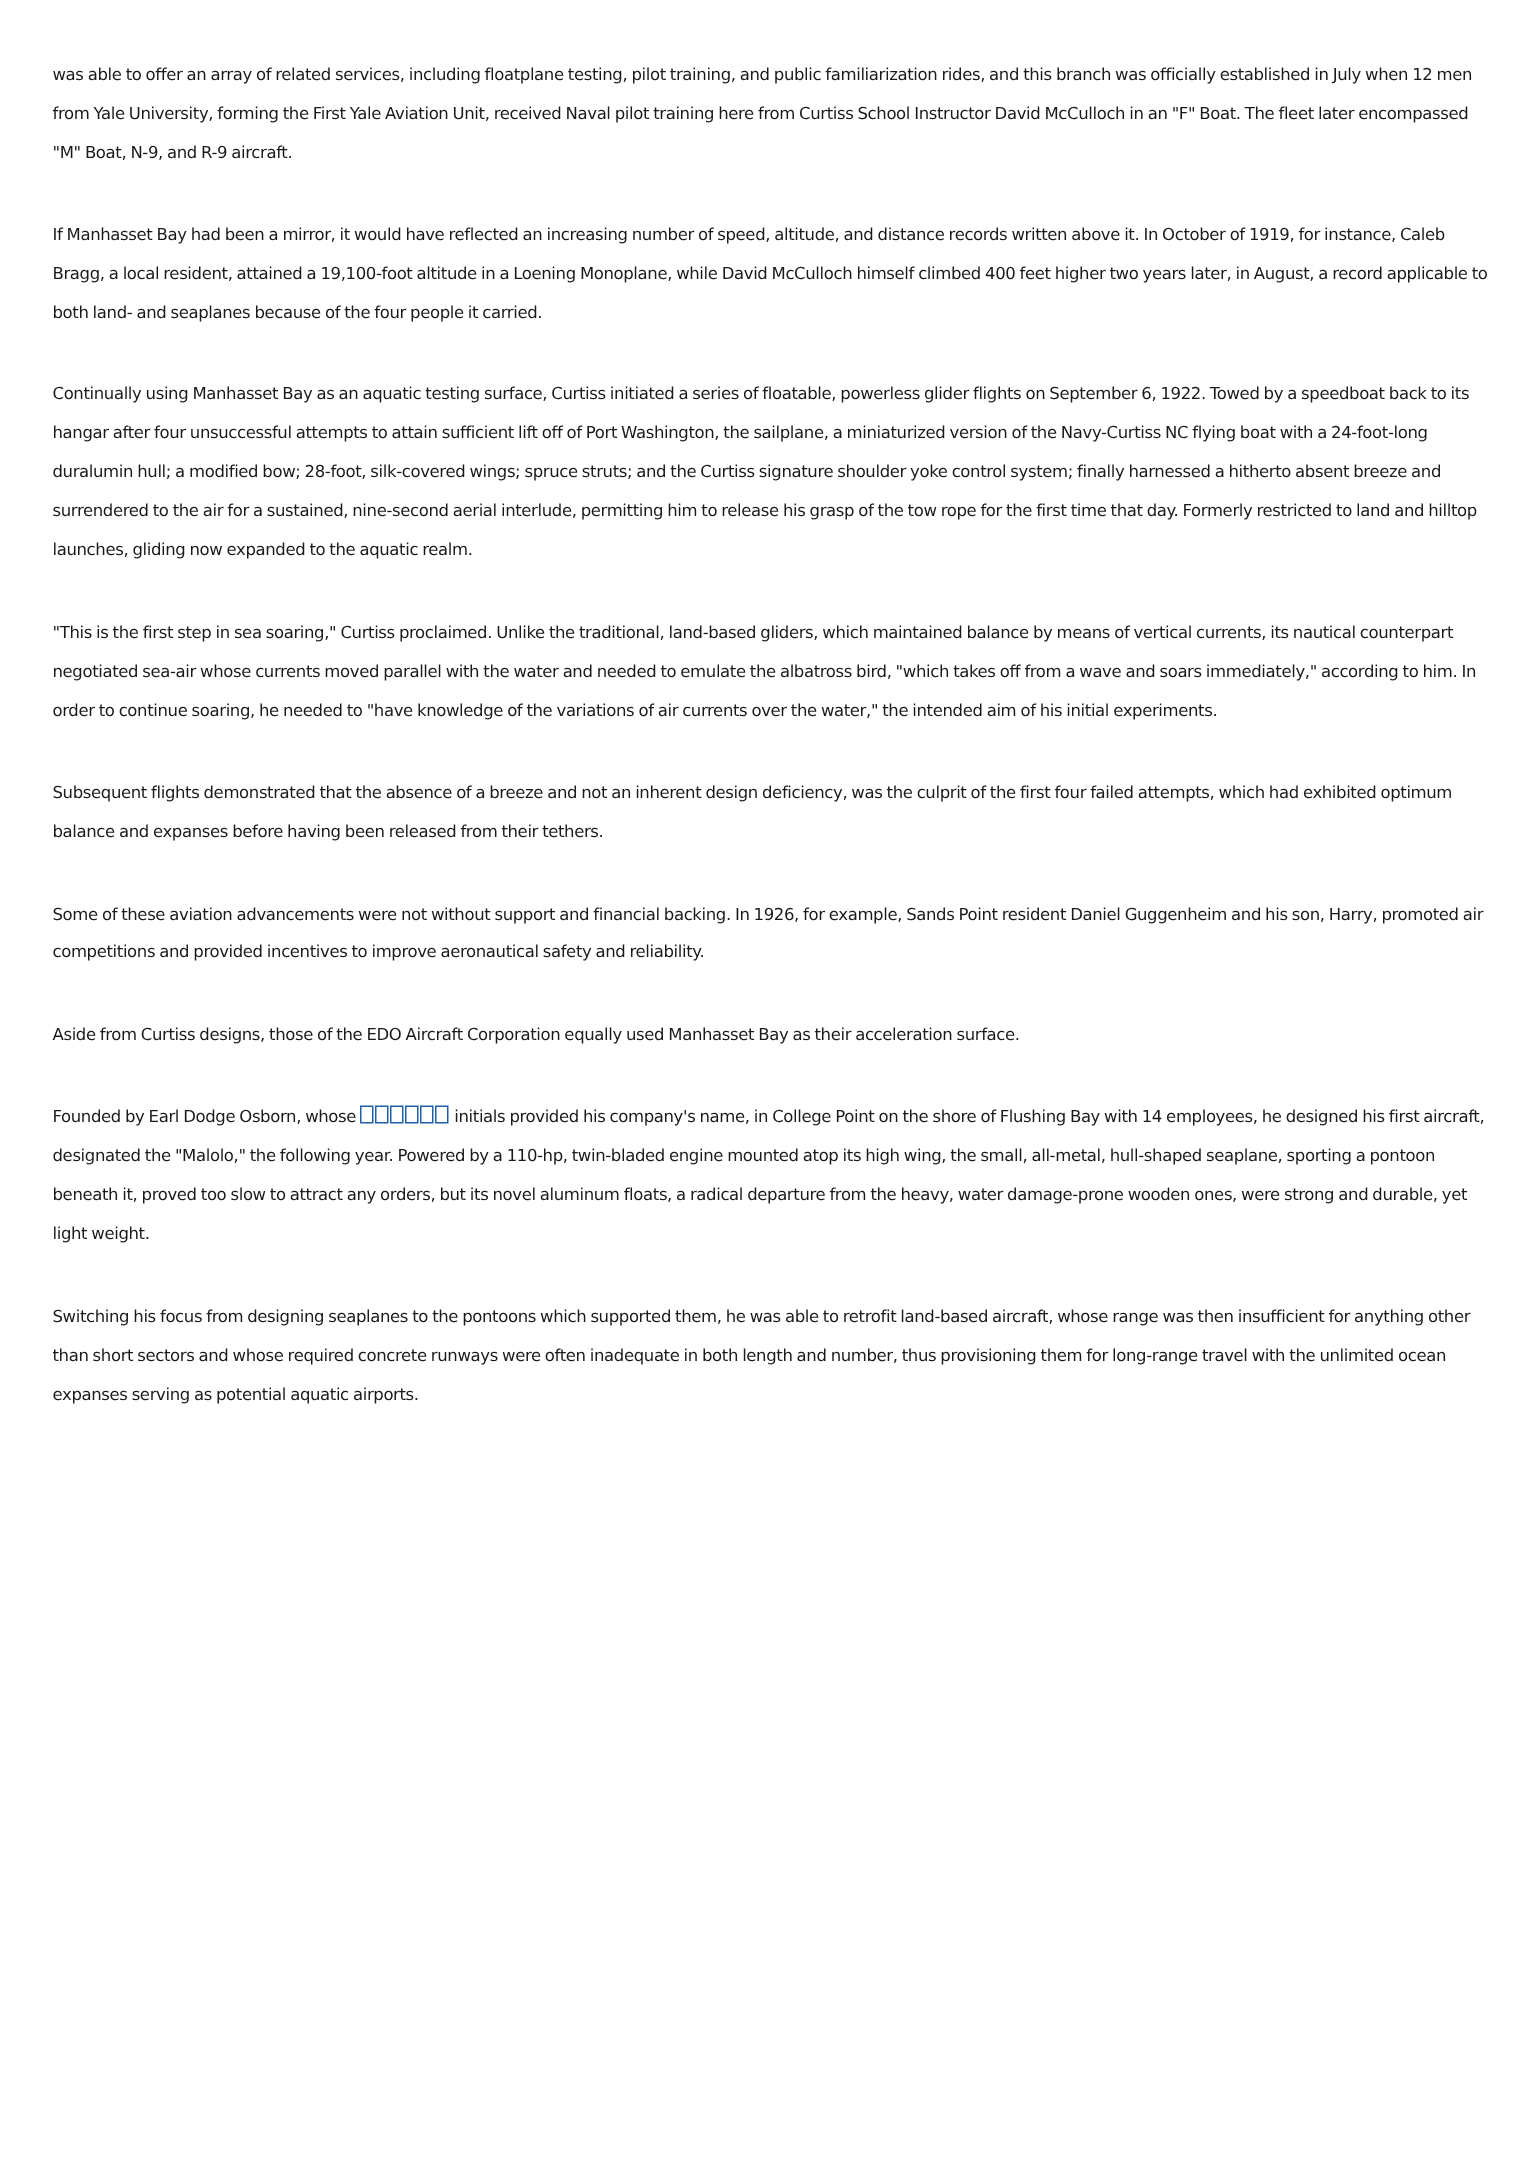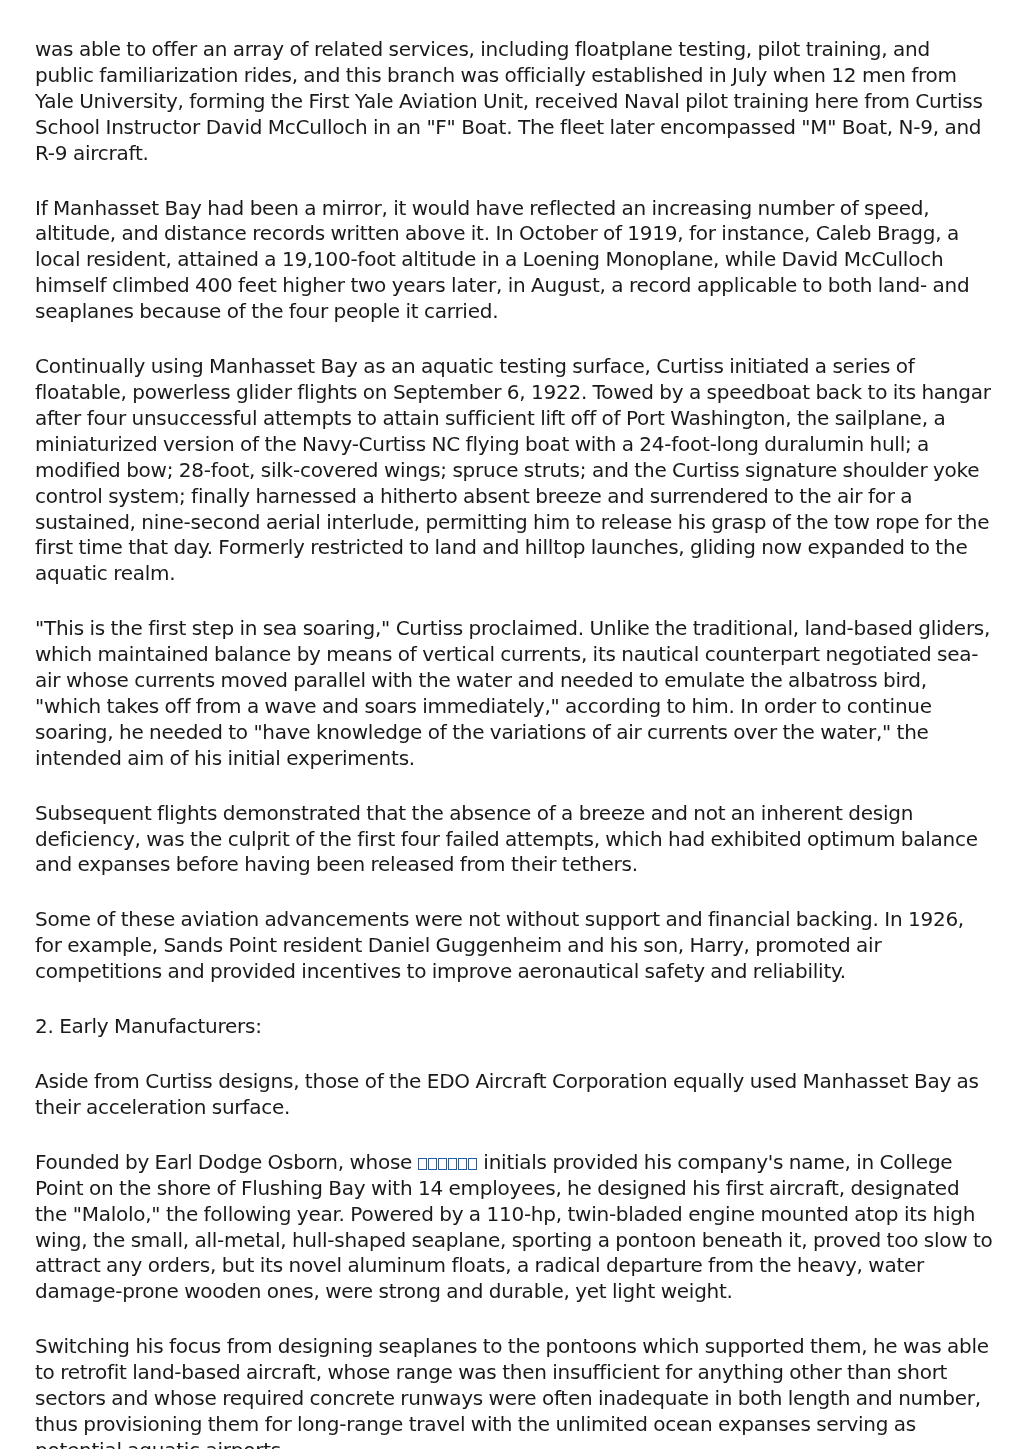--- a/index.html
+++ b/index.html
@@ -15,21 +15,21 @@
       color: #1a1a1a;
     }
     .content {
       position: absolute;
       left: 35px;
       top: 37px;
       width: 958px;
     }
     p {
       margin: 0 0 29px 0;
-      font-size: 20px;
+      font-size: 11px;
       line-height: 25.9px;
       letter-spacing: -0.25px;
       word-spacing: -0.5px;
     }
     a.inline-link {
       color: #1f5fa8;
       text-decoration: underline;
       text-underline-offset: 2px;
     }
     .tofu {
@@ -45,17 +45,16 @@
 </head>
 <body>
 
 <div class="content">
   <p>was able to offer an array of related services, including floatplane testing, pilot training, and public familiarization rides, and this branch was officially established in July when 12 men from Yale University, forming the First Yale Aviation Unit, received Naval pilot training here from Curtiss School Instructor David McCulloch in an "F" Boat. The fleet later encompassed "M" Boat, N-9, and R-9 aircraft.</p>
   <p>If Manhasset Bay had been a mirror, it would have reflected an increasing number of speed, altitude, and distance records written above it. In October of 1919, for instance, Caleb Bragg, a local resident, attained a 19,100-foot altitude in a Loening Monoplane, while David McCulloch himself climbed 400 feet higher two years later, in August, a record applicable to both land- and seaplanes because of the four people it carried.</p>
   <p>Continually using Manhasset Bay as an aquatic testing surface, Curtiss initiated a series of floatable, powerless glider flights on September 6, 1922. Towed by a speedboat back to its hangar after four unsuccessful attempts to attain sufficient lift off of Port Washington, the sailplane, a miniaturized version of the Navy-Curtiss NC flying boat with a 24-foot-long duralumin hull; a modified bow; 28-foot, silk-covered wings; spruce struts; and the Curtiss signature shoulder yoke control system; finally harnessed a hitherto absent breeze and surrendered to the air for a sustained, nine-second aerial interlude, permitting him to release his grasp of the tow rope for the first time that day. Formerly restricted to land and hilltop launches, gliding now expanded to the aquatic realm.</p>
   <p>"This is the first step in sea soaring," Curtiss proclaimed. Unlike the traditional, land-based gliders, which maintained balance by means of vertical currents, its nautical counterpart negotiated sea-air whose currents moved parallel with the water and needed to emulate the albatross bird, "which takes off from a wave and soars immediately," according to him. In order to continue soaring, he needed to "have knowledge of the variations of air currents over the water," the intended aim of his initial experiments.</p>
   <p>Subsequent flights demonstrated that the absence of a breeze and not an inherent design deficiency, was the culprit of the first four failed attempts, which had exhibited optimum balance and expanses before having been released from their tethers.</p>
   <p>Some of these aviation advancements were not without support and financial backing. In 1926, for example, Sands Point resident Daniel Guggenheim and his son, Harry, promoted air competitions and provided incentives to improve aeronautical safety and reliability.</p>
-  <p>2. Early Manufacturers:</p>
   <p>Aside from Curtiss designs, those of the EDO Aircraft Corporation equally used Manhasset Bay as their acceleration surface.</p>
   <p><span>Founded by Earl Dodge Osborn, whose </span><a class="inline-link" href="#" id="tofu-link"><span class="tofu"></span><span class="tofu"></span><span class="tofu"></span><span class="tofu"></span><span class="tofu"></span><span class="tofu"></span></a><span> initials provided his company's name, in College Point on the shore of Flushing Bay with 14 employees, he designed his first aircraft, designated the "Malolo," the following year. Powered by a 110-hp, twin-bladed engine mounted atop its high wing, the small, all-metal, hull-shaped seaplane, sporting a pontoon beneath it, proved too slow to attract any orders, but its novel aluminum floats, a radical departure from the heavy, water damage-prone wooden ones, were strong and durable, yet light weight.</span></p>
   <p>Switching his focus from designing seaplanes to the pontoons which supported them, he was able to retrofit land-based aircraft, whose range was then insufficient for anything other than short sectors and whose required concrete runways were often inadequate in both length and number, thus provisioning them for long-range travel with the unlimited ocean expanses serving as potential aquatic airports.</p>
 </div>
 
 </body></html>

